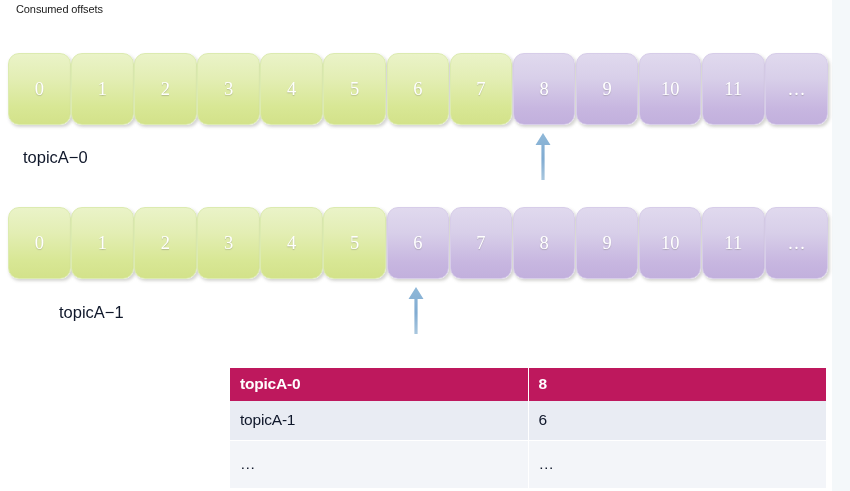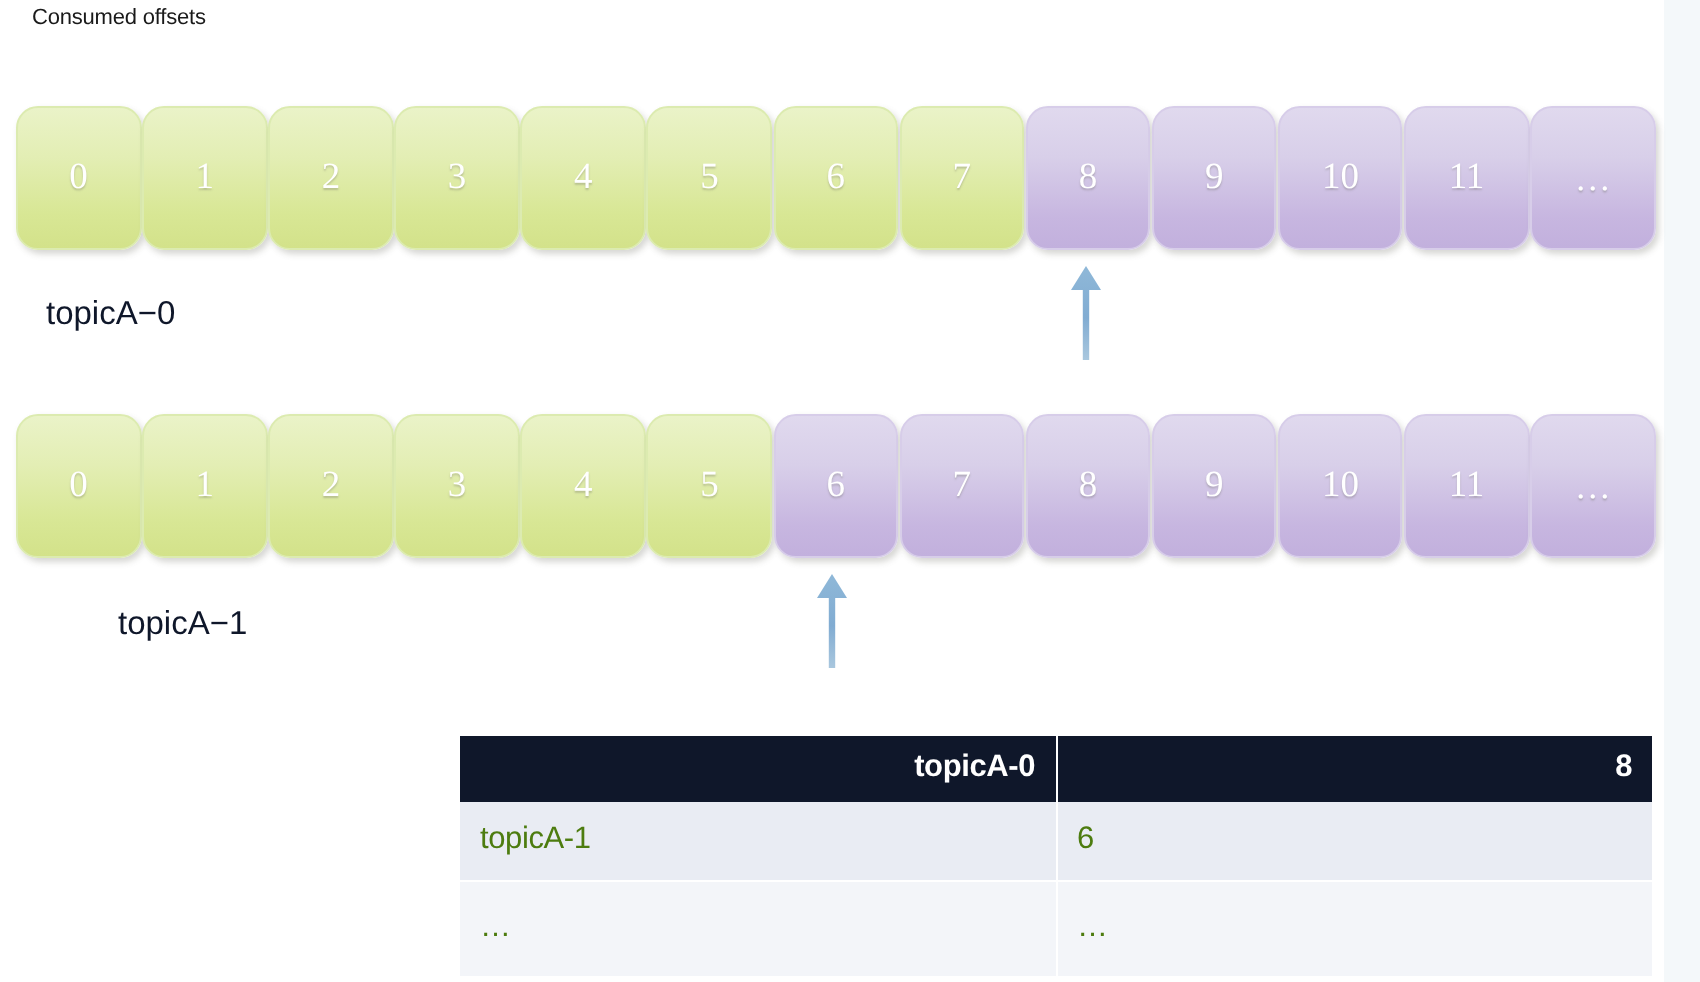--- a/index.html
+++ b/index.html
@@ -90,33 +90,33 @@
     font-size: 15.5px;
   }
   table.offsets {
     border-collapse: collapse;
     width: 100%;
     table-layout: fixed;
   }
   table.offsets col.c1 { width: 298px; }
   table.offsets col.c2 { width: 298px; }
   table.offsets th {
-    background: #0f172a;
+    background: #be185d;
     color: #ffffff;
     font-weight: bold;
-    text-align: right;
+    text-align: left;
     padding: 6px 10px 7px 10px;
     height: 20px;
     font-size: 15.5px;
     border-right: 1.5px solid #ffffff;
     letter-spacing: -0.2px;
   }
   table.offsets th:last-child { border-right: none; }
   table.offsets td {
-    color: #4d7c0f;
+    color: #0f172a;
     text-align: left;
     padding: 10px 10px 11px 10px;
     font-size: 15.5px;
     border-right: 1.5px solid #ffffff;
     border-bottom: 1.5px solid #ffffff;
     letter-spacing: -0.2px;
   }
   table.offsets td:last-child { border-right: none; }
   table.offsets tr.r-odd td { background: #e9ecf3; }
   table.offsets tr.r-even td { background: #f3f5f9; }

